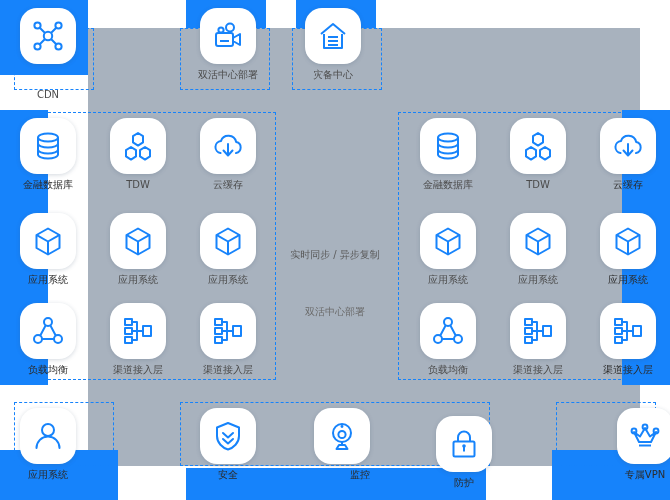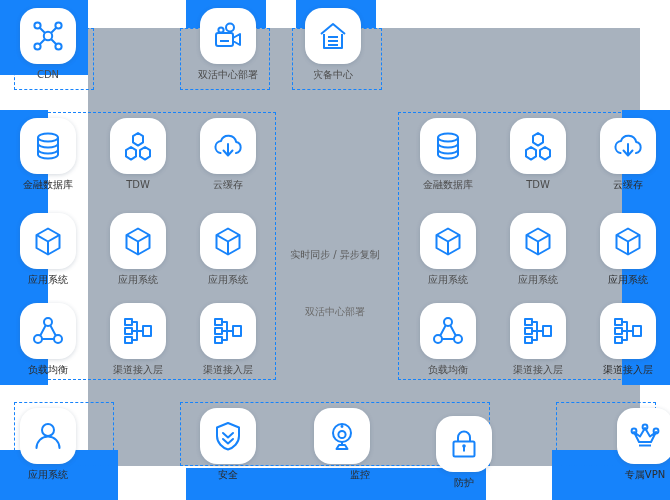--- a/index.html
+++ b/index.html
@@ -74,21 +74,21 @@
   <div class="dash-box" style="left:398px;top:112px;width:258px;height:268px;"></div>
 
   <div class="dash-box" style="left:14px;top:402px;width:100px;height:64px;"></div>
   <div class="dash-box" style="left:180px;top:402px;width:310px;height:64px;"></div>
   <div class="dash-box" style="left:556px;top:402px;width:100px;height:64px;"></div>
 
   <div class="center-text stacked" style="left:283px;top:305px;width:104px;">双活中心部署</div>
   <div class="center-text" style="left:283px;top:248px;width:104px;">实时同步 / 异步复制</div>
 
   <div id="nodes-layer">
-      <div class="node" style="left: 16px; top: 8px;">
+      <div class="node" style="left: 16px; top: 8px; gap: 20px;">
         <div class="card">
           <svg width="32" height="32" viewBox="0 0 32 32">
             <use href="#ic-cdn-network-icon"></use>
           </svg>
         </div>
         <div class="node-label">CDN</div>
       </div>
       <div class="node" style="left: 196px; top: 8px;">
         <div class="card">
           <svg width="32" height="32" viewBox="0 0 32 32">

